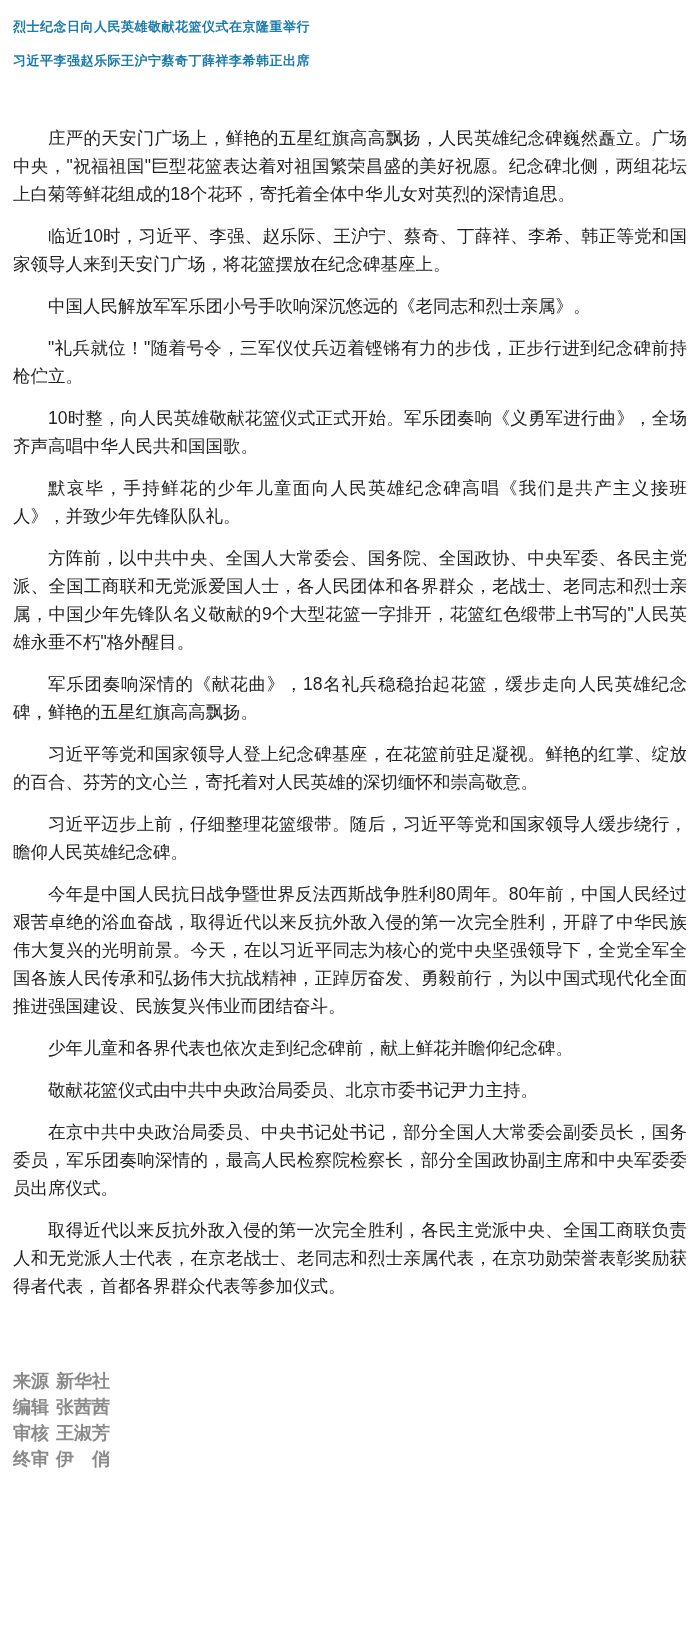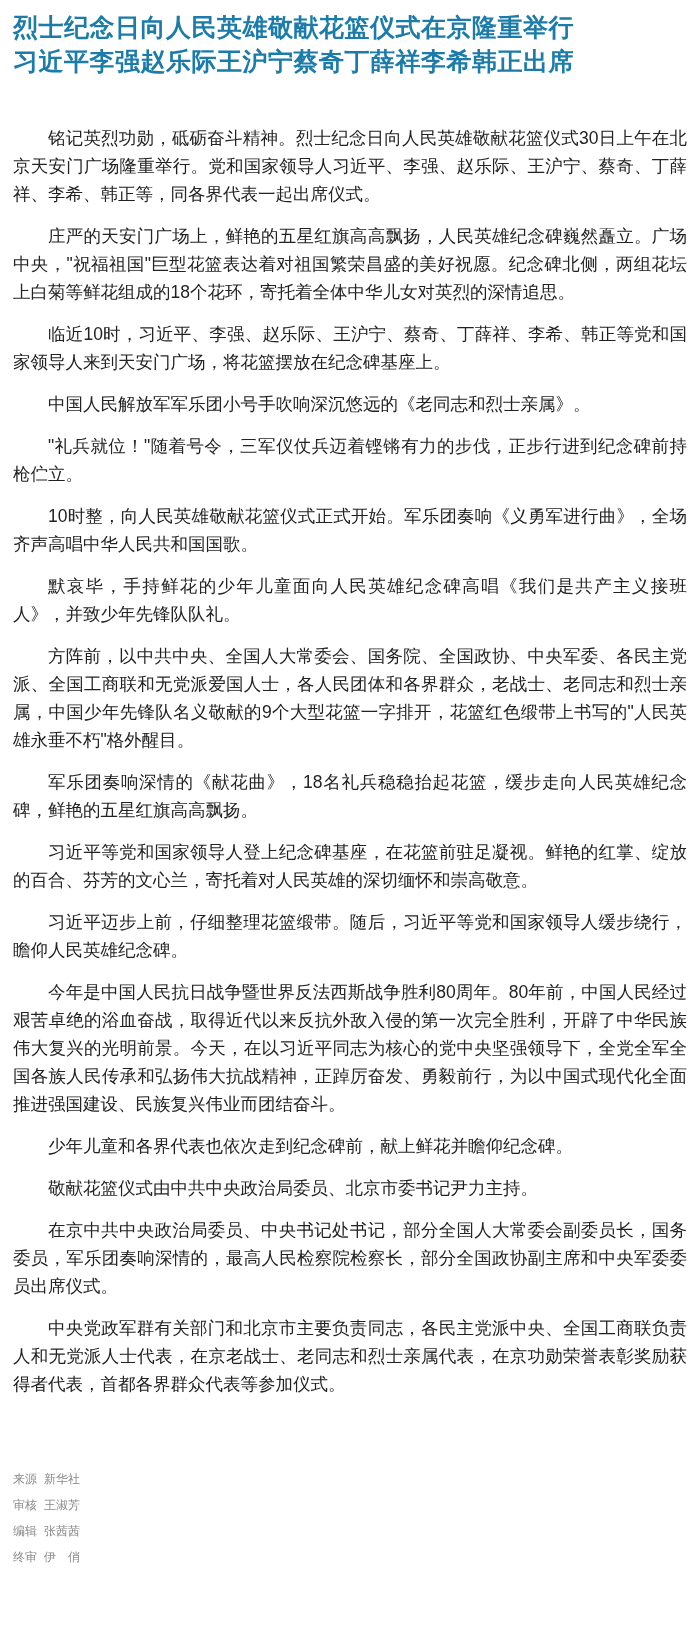--- a/index.html
+++ b/index.html
@@ -8,71 +8,70 @@
   body { font-family: "Liberation Sans", "DejaVu Sans", sans-serif; }
   .page {
     width: 700px;
     min-height: 1639px;
     background: var(--bg);
     padding: 10px 13px 12px 13px;
     margin: 0 auto;
   }
   .title {
     color: var(--accent);
-    font-size: 25px;
+    font-size: 13px;
     font-weight: 700;
     line-height: 34px;
     margin: 0;
     letter-spacing: 0.5px;
   }
   .article-body { margin-top: 46px; }
   .para {
     font-size: 17.5px;
     line-height: 28px;
     color: var(--body-text);
     text-indent: 2em;
     text-align: justify;
     margin: 0 0 14px 0;
   }
   .footer { margin-top: 68px; }
   .footer-row {
-    font-size: 12px;
+    font-size: 18px;
     line-height: 26px;
-    font-weight: 400;
+    font-weight: 700;
     color: var(--footer-text);
   }
   .footer-label { margin-right: 7px; }
 </style>
 </head>
 <body>
 
 <div class="page">
   <header>
     <h1 class="title">烈士纪念日向人民英雄敬献花篮仪式在京隆重举行</h1>
     <h1 class="title">习近平李强赵乐际王沪宁蔡奇丁薛祥李希韩正出席</h1>
   </header>
 
   <section class="article-body" id="article-body">
-      <p class="para">铭记英烈功勋，砥砺奋斗精神。烈士纪念日向人民英雄敬献花篮仪式30日上午在北京天安门广场隆重举行。党和国家领导人习近平、李强、赵乐际、王沪宁、蔡奇、丁薛祥、李希、韩正等，同各界代表一起出席仪式。</p>
       <p class="para">庄严的天安门广场上，鲜艳的五星红旗高高飘扬，人民英雄纪念碑巍然矗立。广场中央，"祝福祖国"巨型花篮表达着对祖国繁荣昌盛的美好祝愿。纪念碑北侧，两组花坛上白菊等鲜花组成的18个花环，寄托着全体中华儿女对英烈的深情追思。</p>
       <p class="para">临近10时，习近平、李强、赵乐际、王沪宁、蔡奇、丁薛祥、李希、韩正等党和国家领导人来到天安门广场，将花篮摆放在纪念碑基座上。</p>
       <p class="para">中国人民解放军军乐团小号手吹响深沉悠远的《老同志和烈士亲属》。</p>
       <p class="para">"礼兵就位！"随着号令，三军仪仗兵迈着铿锵有力的步伐，正步行进到纪念碑前持枪伫立。</p>
       <p class="para">10时整，向人民英雄敬献花篮仪式正式开始。军乐团奏响《义勇军进行曲》，全场齐声高唱中华人民共和国国歌。</p>
       <p class="para">默哀毕，手持鲜花的少年儿童面向人民英雄纪念碑高唱《我们是共产主义接班人》，并致少年先锋队队礼。</p>
       <p class="para">方阵前，以中共中央、全国人大常委会、国务院、全国政协、中央军委、各民主党派、全国工商联和无党派爱国人士，各人民团体和各界群众，老战士、老同志和烈士亲属，中国少年先锋队名义敬献的9个大型花篮一字排开，花篮红色缎带上书写的"人民英雄永垂不朽"格外醒目。</p>
       <p class="para">军乐团奏响深情的《献花曲》，18名礼兵稳稳抬起花篮，缓步走向人民英雄纪念碑，鲜艳的五星红旗高高飘扬。</p>
       <p class="para">习近平等党和国家领导人登上纪念碑基座，在花篮前驻足凝视。鲜艳的红掌、绽放的百合、芬芳的文心兰，寄托着对人民英雄的深切缅怀和崇高敬意。</p>
       <p class="para">习近平迈步上前，仔细整理花篮缎带。随后，习近平等党和国家领导人缓步绕行，瞻仰人民英雄纪念碑。</p>
       <p class="para">今年是中国人民抗日战争暨世界反法西斯战争胜利80周年。80年前，中国人民经过艰苦卓绝的浴血奋战，取得近代以来反抗外敌入侵的第一次完全胜利，开辟了中华民族伟大复兴的光明前景。今天，在以习近平同志为核心的党中央坚强领导下，全党全军全国各族人民传承和弘扬伟大抗战精神，正踔厉奋发、勇毅前行，为以中国式现代化全面推进强国建设、民族复兴伟业而团结奋斗。</p>
       <p class="para">少年儿童和各界代表也依次走到纪念碑前，献上鲜花并瞻仰纪念碑。</p>
       <p class="para">敬献花篮仪式由中共中央政治局委员、北京市委书记尹力主持。</p>
       <p class="para">在京中共中央政治局委员、中央书记处书记，部分全国人大常委会副委员长，国务委员，军乐团奏响深情的，最高人民检察院检察长，部分全国政协副主席和中央军委委员出席仪式。</p>
-      <p class="para">中央党政军群有关部门和北京市主要负责同志，各民主党派中央、全国工商联负责人和无党派人士代表，在京老战士、老同志和烈士亲属代表，在京功勋荣誉表彰奖励获得者代表，首都各界群众代表等参加仪式。</p>
+      <p class="para">取得近代以来反抗外敌入侵的第一次完全胜利，各民主党派中央、全国工商联负责人和无党派人士代表，在京老战士、老同志和烈士亲属代表，在京功勋荣誉表彰奖励获得者代表，首都各界群众代表等参加仪式。</p>
     </section>
 
   <footer class="footer" id="article-footer">
       <div class="footer-row"><span class="footer-label">来源</span><span class="footer-value">新华社</span></div>
+      <div class="footer-row"><span class="footer-label">编辑</span><span class="footer-value">张茜茜</span></div>
       <div class="footer-row"><span class="footer-label">审核</span><span class="footer-value">王淑芳</span></div>
-      <div class="footer-row"><span class="footer-label">编辑</span><span class="footer-value">张茜茜</span></div>
       <div class="footer-row"><span class="footer-label">终审</span><span class="footer-value">伊　俏</span></div>
     </footer>
 </div>
 
 </body></html>

